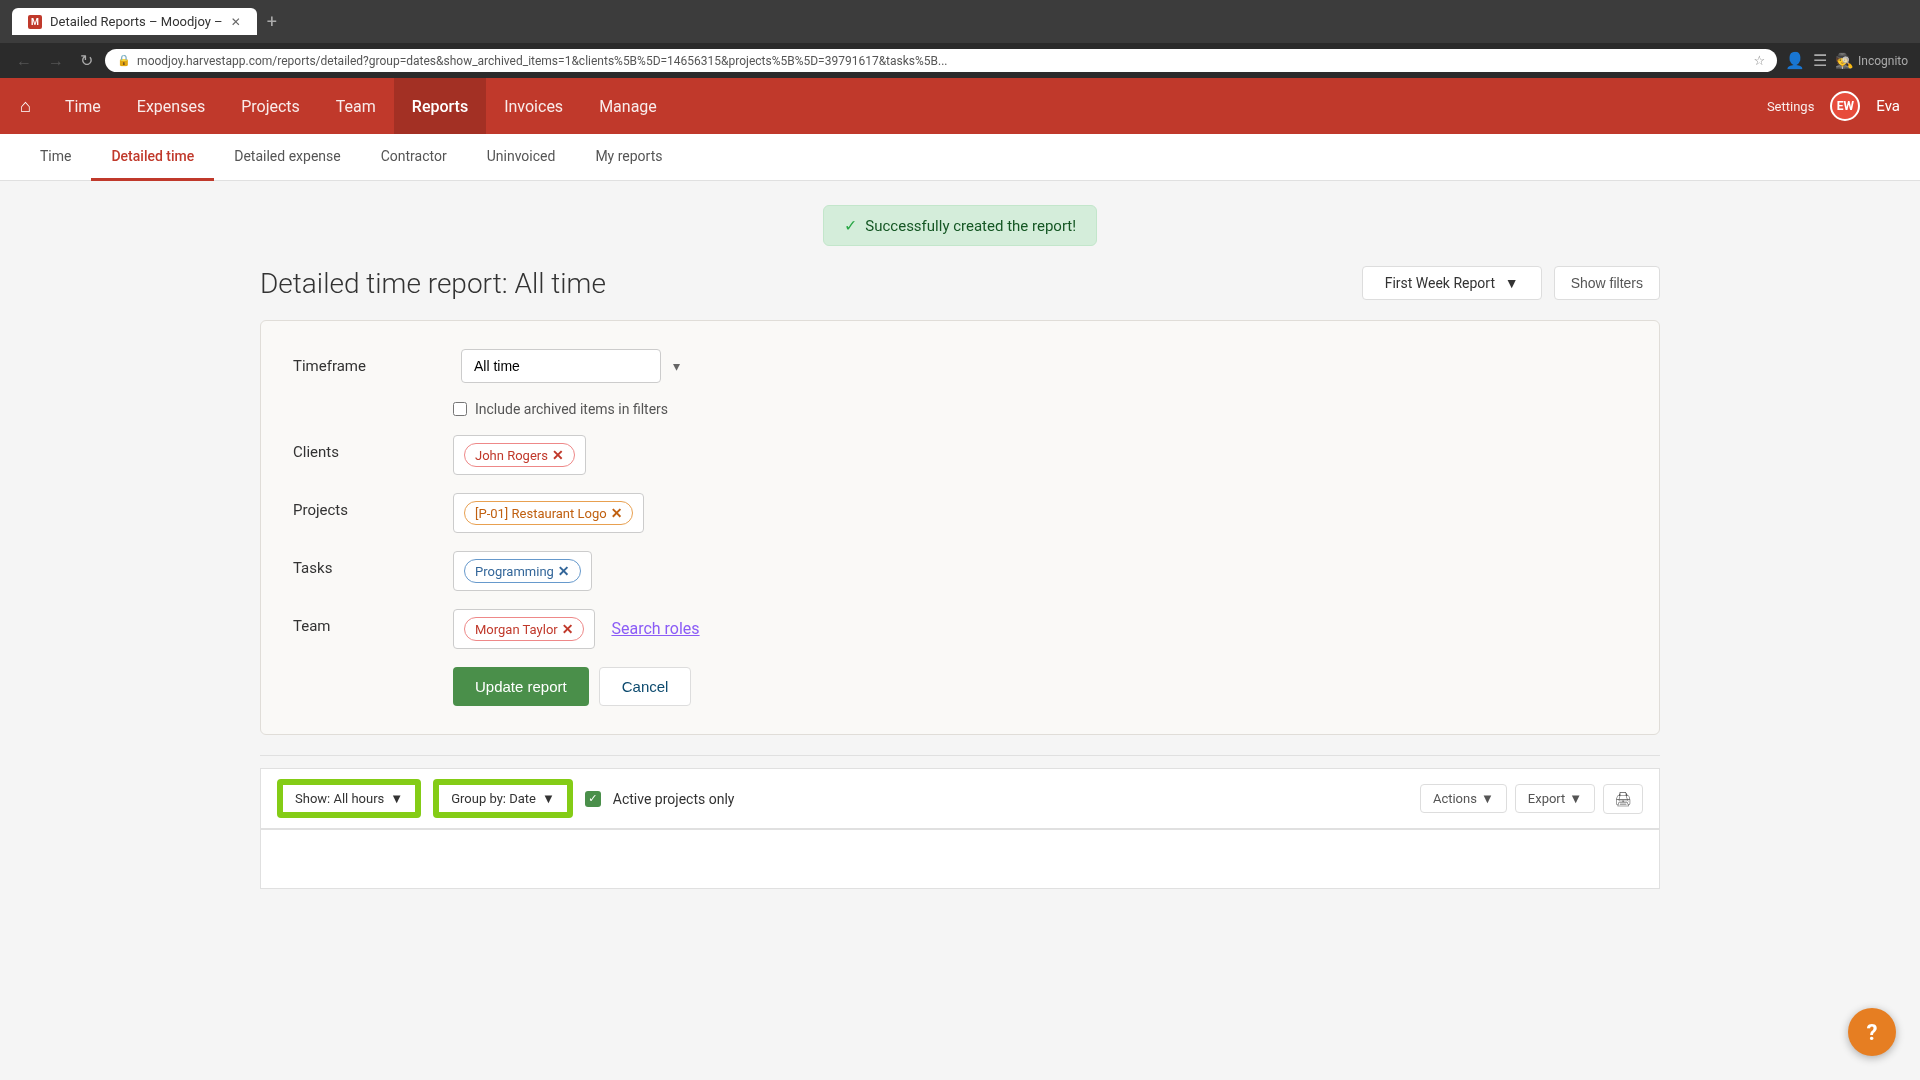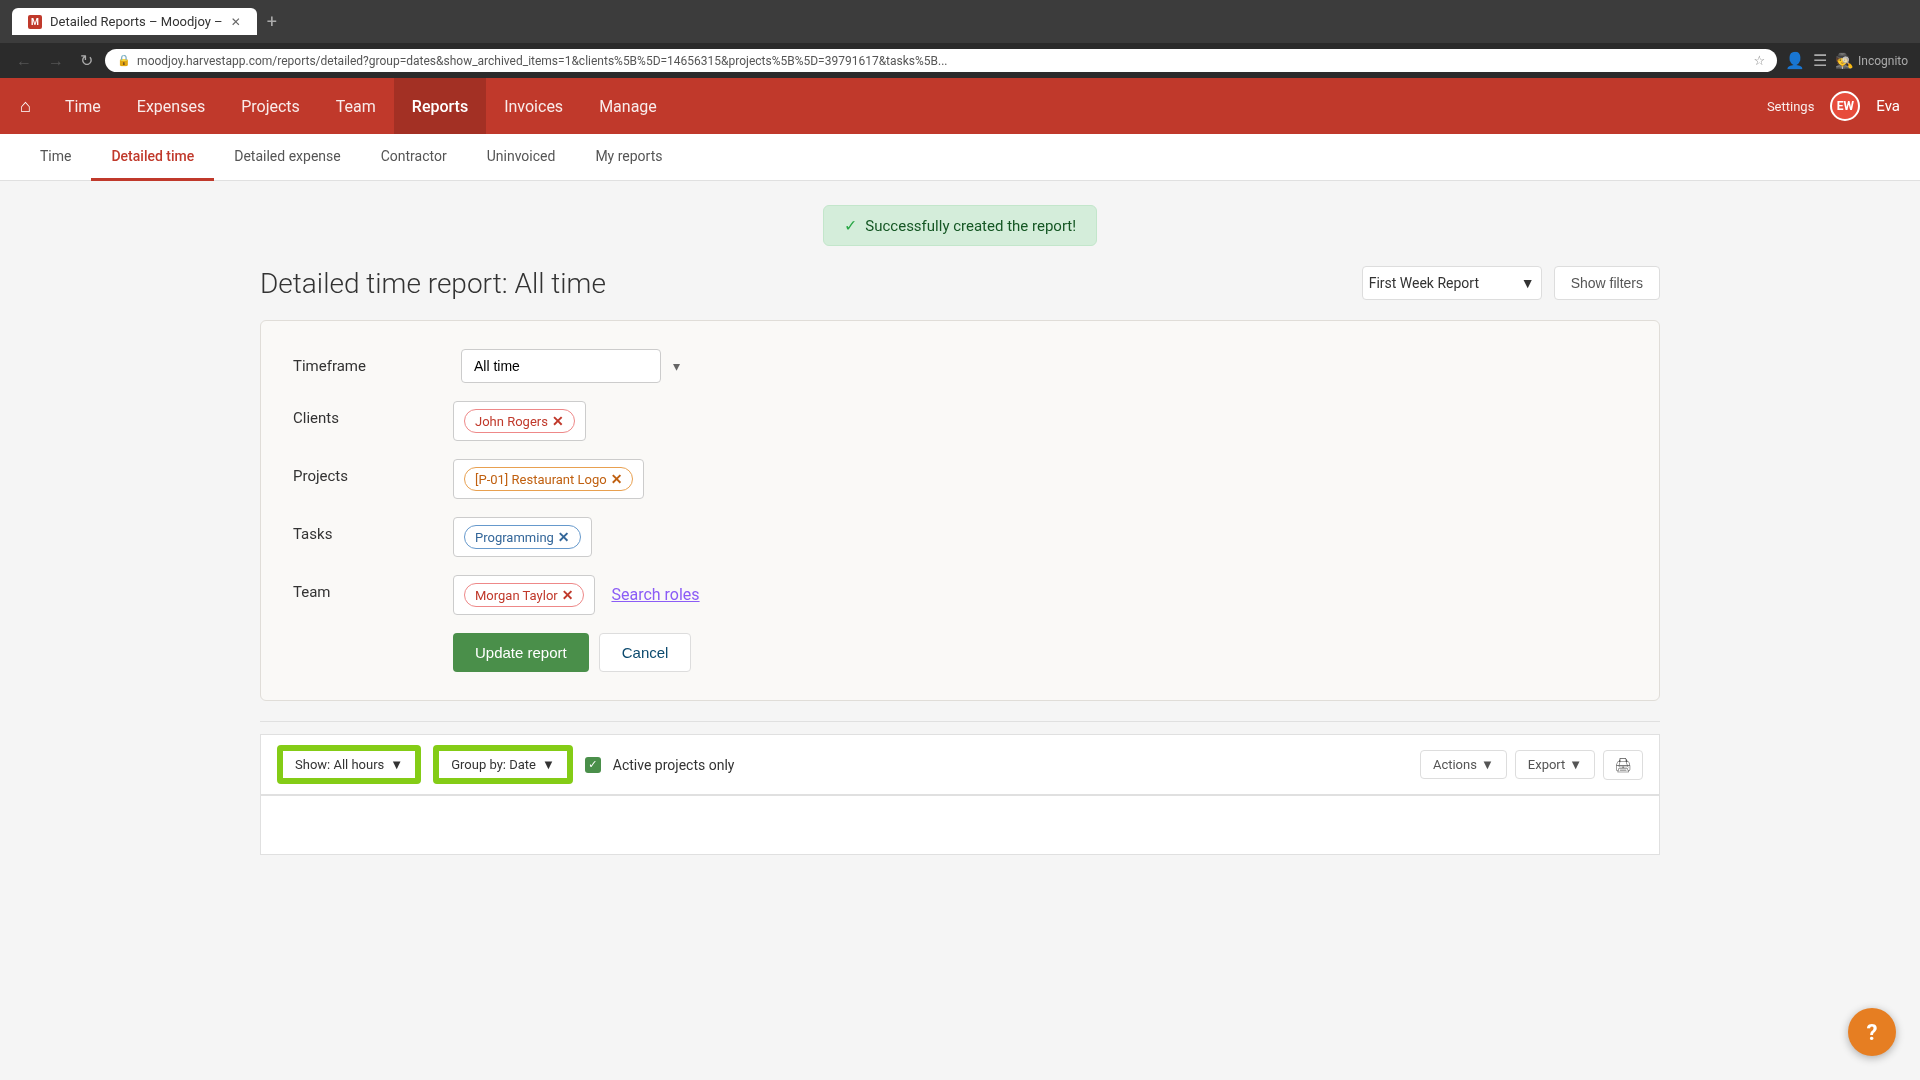--- a/index.html
+++ b/index.html
@@ -41,21 +41,21 @@
     .main-content { padding: 24px 20px; max-width: 1440px; margin: 0 auto; }
 
     
     .success-banner { background: #d4edda; border: 1px solid #c3e6cb; border-radius: 6px; padding: 10px 20px; display: flex; align-items: center; gap: 8px; color: #155724; font-size: 15px; width: fit-content; margin: 0 auto 20px; }
     .success-icon { color: #28a745; font-size: 16px; }
 
     
     .page-header { display: flex; align-items: center; justify-content: space-between; margin-bottom: 20px; }
     .page-title { font-size: 28px; font-weight: 300; color: #333; }
     .page-actions { display: flex; align-items: center; gap: 12px; }
-    .report-selector { background: white; border: 1px solid #ddd; border-radius: 4px; padding: 8px 6px; font-size: 14px; cursor: pointer; display: flex; align-items: flex-start; gap: 8px; min-width: 180px; justify-content: space-between; }
+    .report-selector { background: white; border: 1px solid #ddd; border-radius: 4px; padding: 8px 22px; font-size: 14px; cursor: pointer; display: flex; align-items: flex-start; gap: 8px; min-width: 180px; justify-content: space-between; }
     .show-filters-btn { background: white; border: 1px solid #ddd; border-radius: 4px; padding: 8px 16px; font-size: 14px; cursor: pointer; color: #555; }
 
     
     .filter-panel { background: #faf9f7; border: 1px solid #e0ddd8; border-radius: 6px; padding: 28px 32px; margin-bottom: 20px; }
     .filter-row { display: flex; align-items: flex-start; margin-bottom: 18px; }
     .filter-label { width: 160px; padding-top: 8px; font-size: 15px; color: #333; font-weight: 400; flex-shrink: 0; }
     .filter-input-area { flex: 1; }
     .filter-input-box { border: 1px solid #ccc; border-radius: 4px; padding: 6px 10px; min-height: 40px; background: white; display: flex; align-items: center; flex-wrap: wrap; gap: 4px; max-width: 580px; }
     .filter-tag { background: white; border: 1px solid #e88; border-radius: 20px; padding: 3px 10px; font-size: 13px; color: #c0392b; display: flex; align-items: center; gap: 4px; }
     .filter-tag .remove-tag { cursor: pointer; font-size: 14px; color: #c0392b; font-weight: bold; }
@@ -189,20 +189,24 @@
             <option>Today</option>
             <option>This week</option>
             <option>This month</option>
             <option>Last month</option>
             <option>Custom</option>
           </select>
         </div>
       </div>
     </div>
 
+    <div class="checkbox-row">
+      <input type="checkbox" style="">
+      <span class="checkbox-label">Include archived items in filters</span>
+    </div>
 
     <div class="filter-row">
       <span class="filter-label">Clients</span>
       <div class="filter-input-box">
         <span class="filter-tag">
           <span>John Rogers</span>
           <span class="remove-tag">✕</span>
         </span>
       </div>
     </div>

